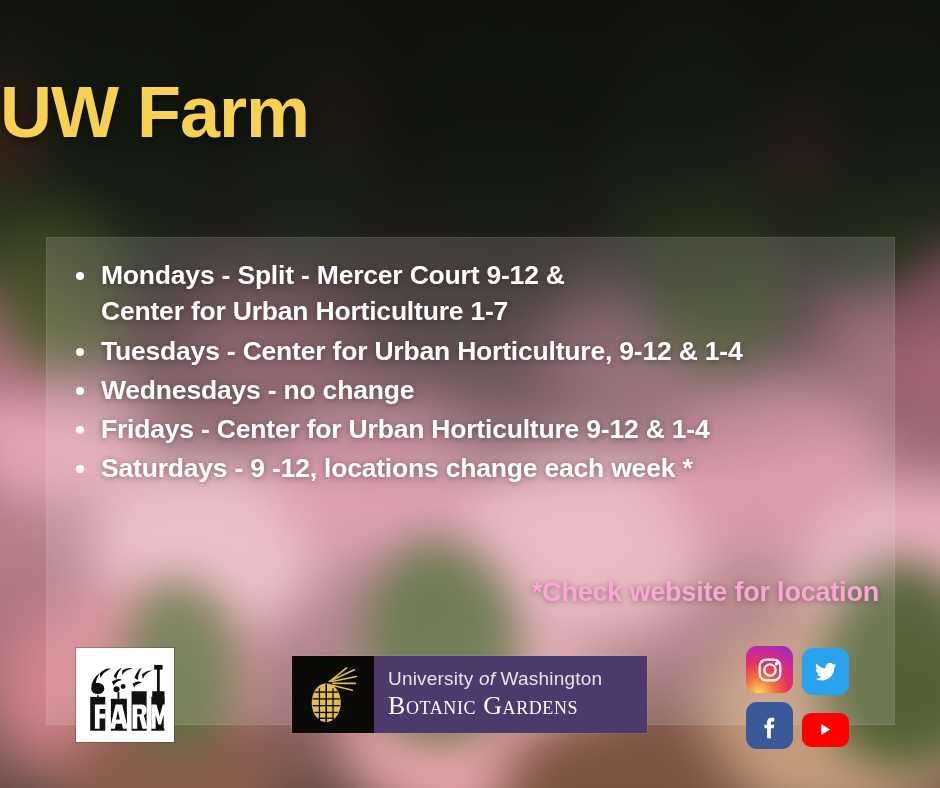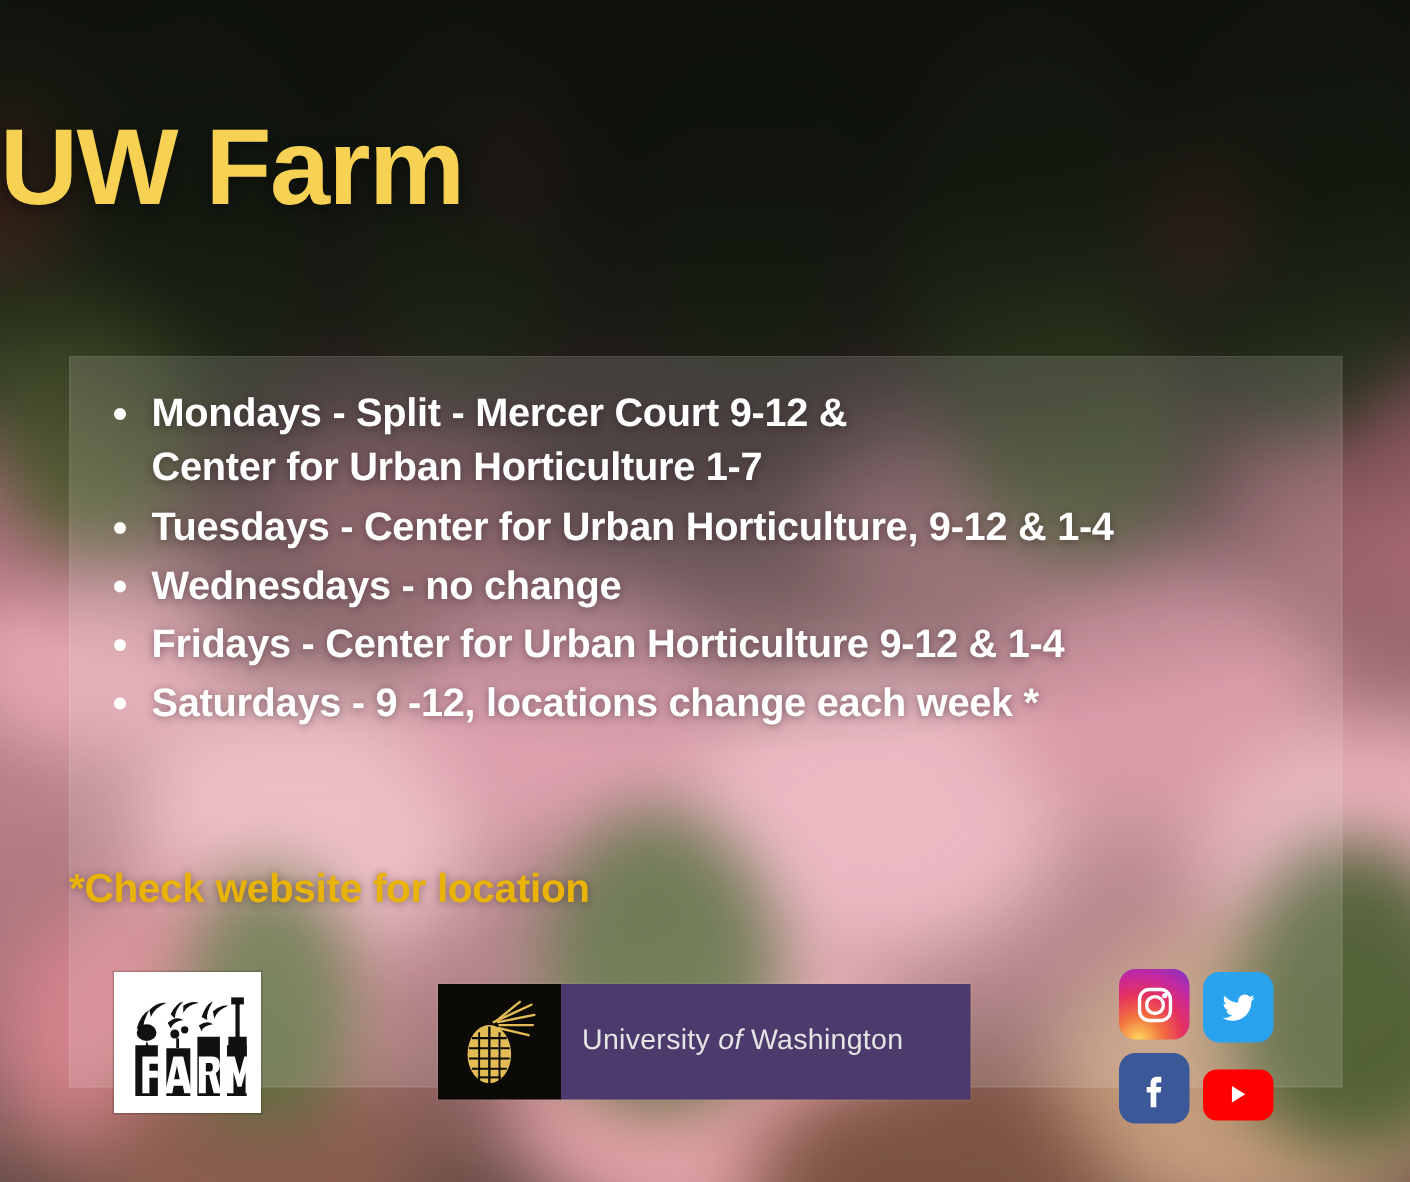--- a/index.html
+++ b/index.html
@@ -121,24 +121,24 @@
     height: 8px;
     border-radius: 50%;
     background: #ffffff;
   }
   .sched li .cont {
     display: block;
     padding-left: 0;
   }
   .panel-note {
     position: absolute;
-    left: 0; right: 0;
+    left: 0; right: 16px;
     top: 340px;
-    text-align: left;
-    color: #eab308;
+    text-align: right;
+    color: #f9a8d4;
     font-size: 27px;
     font-weight: 700;
     letter-spacing: -.2px;
     text-shadow: 0 1px 6px rgba(40,20,30,.45);
   }
 
   
   .footer { position: absolute; z-index: 3; left: 0; right: 0; top: 640px; height: 120px; }
 
   
@@ -353,20 +353,21 @@
             <path d="M11 43 l28 0" stroke="#0c0a06" stroke-width="1.4"></path>
             <path d="M13 50 l24 0" stroke="#0c0a06" stroke-width="1.4"></path>
             <path d="M17 56 l16 0" stroke="#0c0a06" stroke-width="1.4"></path>
             <path d="M18 25 l0 36" stroke="#0c0a06" stroke-width="1.3"></path>
             <path d="M32 25 l0 36" stroke="#0c0a06" stroke-width="1.3"></path>
           </g>
         </svg>
       </div>
       <div class="uwbg-words">
         <div class="uwbg-top"><span class="rom">University </span><span>of</span><span class="rom"> Washington</span></div>
+        <div class="uwbg-bottom">Botanic Gardens</div>
       </div>
     </div>
 
     <div class="socials">
       <a class="soc soc-ig">
         <svg width="30" height="30" viewBox="0 0 32 32" xmlns="http://www.w3.org/2000/svg" aria-hidden="true">
           <rect x="5" y="5" width="22" height="22" rx="7" ry="7" fill="none" stroke="#ffffff" stroke-width="2.4"></rect>
           <circle cx="16" cy="16" r="6" fill="none" stroke="#ffffff" stroke-width="2.4"></circle>
           <circle cx="23" cy="9.3" r="1.9" fill="#ffffff"></circle>
         </svg>

